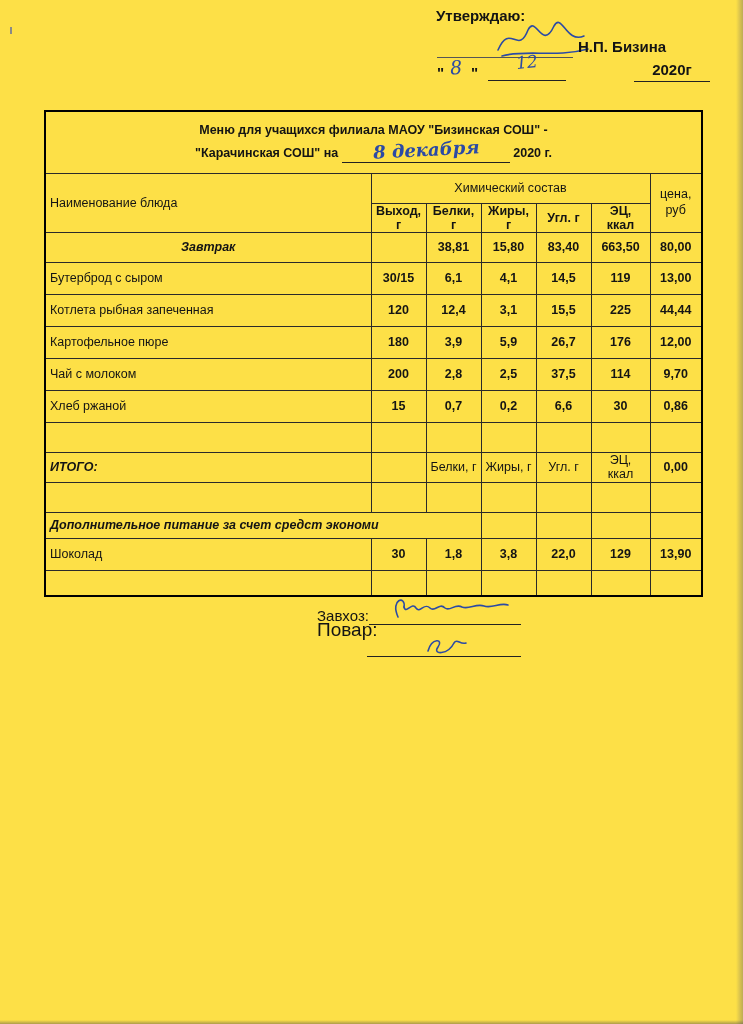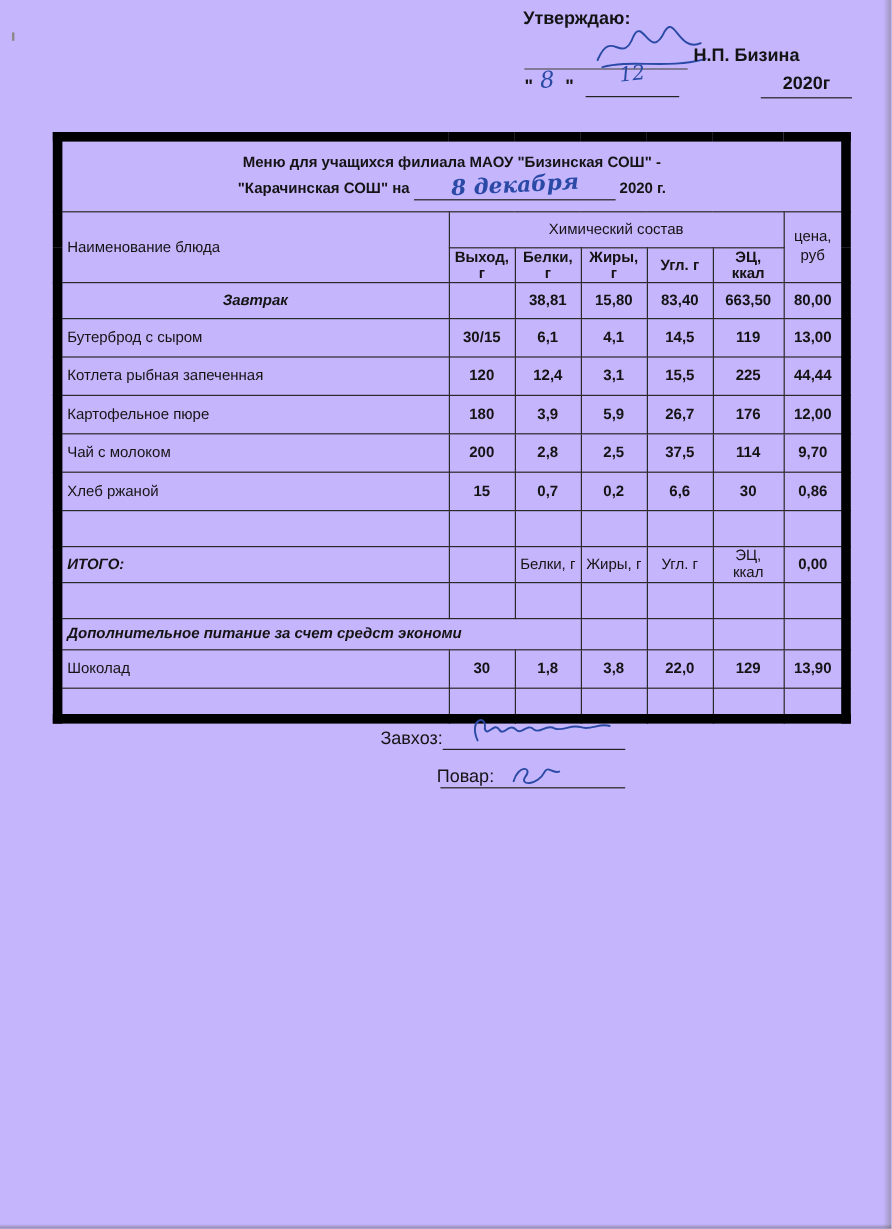--- a/index.html
+++ b/index.html
@@ -2,21 +2,21 @@
 <html lang="ru"><head>
 <meta charset="utf-8">
 <style>
   * { margin:0; padding:0; box-sizing:border-box; }
   html,body { width:743px; height:1024px; }
   body {
     font-family:"Liberation Sans", sans-serif;
     color:#141414;
     background:#fdfdfa;
   }
-  .page { position:relative; width:743px; height:1024px; background:#c4b5fd; overflow:hidden;text-decoration:underline; }
+  .page { position:relative; width:743px; height:1024px; background:#fde047; overflow:hidden;text-decoration:underline; }
   .abs { position:absolute; }
 
   
   .scan-edge-right { position:absolute; top:0; right:0; width:7px; height:100%;
     background:linear-gradient(to right, rgba(120,118,110,0) 0%, rgba(110,108,100,0.45) 100%); }
   .scan-edge-bottom { position:absolute; left:0; bottom:0; width:100%; height:4px;
     background:linear-gradient(to bottom, rgba(120,118,110,0) 0%, rgba(90,88,80,0.5) 100%); }
   .speck { position:absolute; left:10px; top:27px; width:2px; height:7px; background:#8a8a86; }
 
   
@@ -30,21 +30,21 @@
   .quote1 { left:437px; top:64px; font-weight:bold; font-size:15px; }
   .hw-day { left:450px; top:56px; font-size:19px; transform:rotate(-4deg); }
   .quote2 { left:471px; top:64px; font-weight:bold; font-size:15px; }
   .blank-month { left:488px; top:52px; width:78px; height:29px; border-bottom:1.5px solid #222; text-align:center; }
   .hw-month { font-size:17px; display:inline-block; transform:rotate(-6deg); }
   .year-box { left:634px; top:54px; width:76px; height:28px; border-bottom:1.5px solid #222;
     text-align:center; font-weight:bold; font-size:15px; padding-top:7px; }
 
   
   table.menu { position:absolute; left:44px; top:110px; width:657px;
-    border-collapse:collapse; table-layout:fixed; border:8px solid #000000; background:transparent; }
+    border-collapse:collapse; table-layout:fixed; border:2px solid #000000; background:transparent; }
   table.menu td { border:1px solid #2a2a2a; font-size:12.5px; padding:0 4px; overflow:hidden; vertical-align:middle; }
   td.title-cell { height:62px; text-align:center; font-weight:bold; font-size:15.5px; line-height:1.55; padding:4px 8px 2px; }
   .title-blank { display:inline-block; width:168px; border-bottom:1.5px solid #222; text-align:center; vertical-align:bottom; }
   .title-blank .hw-date { font-size:18px; display:inline-block; transform:rotate(-3deg); line-height:1; }
   td.h-dish { text-align:left; font-size:11.5px; font-weight:normal; }
   td.h-chem { height:30px; text-align:center; font-size:11.5px; font-weight:normal; }
   td.h-price { text-align:center; font-size:13.5px; line-height:1.25; }
   td.h-sub { height:26px; text-align:center; font-size:11.5px; font-weight:bold; padding:0 1px; }
   tr.r-breakfast td { height:30px; }
   td.dish-center { text-align:center; font-weight:bold; font-style:italic; font-size:13.5px; }
@@ -56,21 +56,21 @@
   tr.r-total td { height:30px; }
   td.total-label { font-weight:bold; font-style:italic; font-size:14.5px; padding-left:6px; }
   td.total-col { text-align:center; font-size:11.5px; padding:0 1px; }
   tr.r-add td { height:26px; }
   td.add-label { font-weight:bold; font-style:italic; font-size:13.5px; padding-left:6px; }
 
   
   .zavhoz-label { left:317px; top:607px; font-size:15px;text-align:center; }
   .zavhoz-line { left:369px; top:601px; width:152px; height:24px; border-bottom:1.5px solid #222; }
   .zavhoz-sig { left:388px; top:593px; }
-  .povar-label { left:317px; top:639px; font-size:15px;margin-left:47px; }
+  .povar-label { left:317px; top:619px; font-size:19px; }
   .povar-line { left:367px; top:633px; width:154px; height:24px; border-bottom:1.5px solid #222; }
   .povar-sig { left:420px; top:634px; }
 </style>
 </head>
 <body>
 
 <div class="page">
 
   <div class="speck"></div>
   <div class="scan-edge-right"></div>

